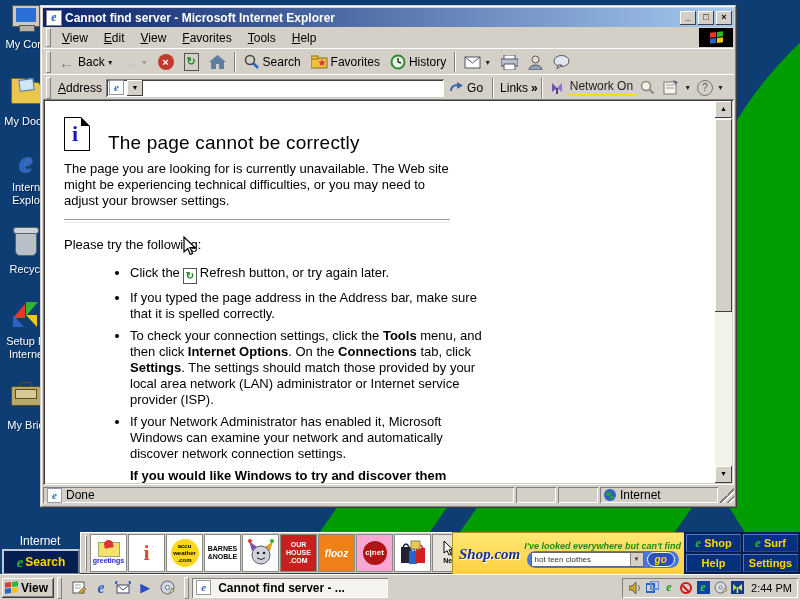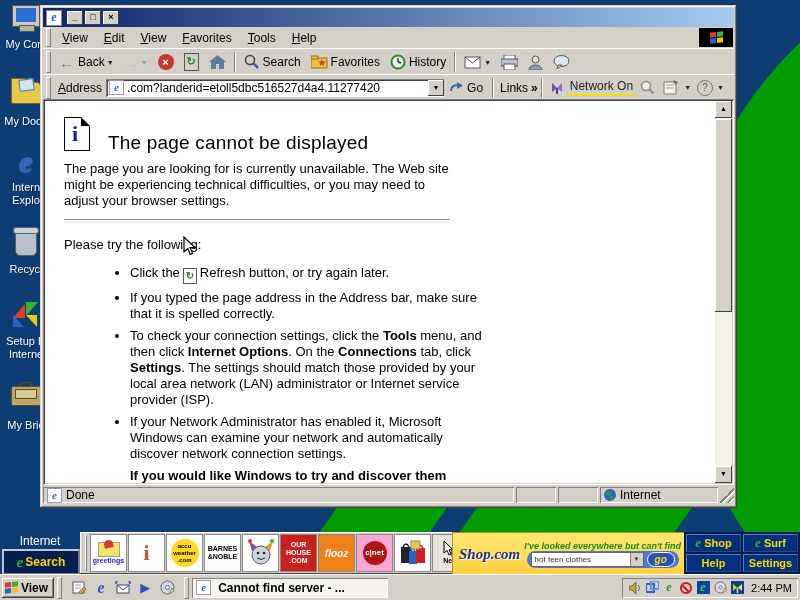--- a/index.html
+++ b/index.html
@@ -219,20 +219,21 @@
         <div class="case">
           <div class="flap"></div>
         </div>
       </div>
     <div class="lbl">My Brie</div>
   </div>
 
   <div class="win">
     <div class="titlebar">
       <div class="title-ico">e</div>
+      <div class="title-txt">Cannot find server - Microsoft Internet Explorer</div>
       <div class="tbtn">_</div>
       <div class="tbtn">□</div>
       <div class="tbtn">×</div>
     </div>
 
     <div class="menubar">
       <div class="grip"></div>
       <span class="menu-item">View</span>
       <span class="menu-item">Edit</span>
       <span class="menu-item">View</span>
@@ -322,21 +323,20 @@
             <polygon points="5,10 4,14 9,10" fill="#dfe6ee" stroke="#556"></polygon>
           </svg>
       </div>
     </div>
 
     <div class="addrbar">
       <div class="grip"></div>
       <span class="addr-label">Address</span>
       <div class="addr-field">
         <span class="addr-ico">e</span>
-        <span class="addr-text">.com?landerid=etoll5dbc516527d4a4.11277420</span>
         <span class="addr-drop">▼</span>
       </div>
       <div class="go-btn">
         <svg width="14" height="12">
             <path d="M1 9 Q1 3 8 3" fill="none" stroke="#3a6aa8" stroke-width="2"></path>
             <polygon points="7,0 13,3.5 7,7" fill="#3a6aa8"></polygon>
           </svg>
         <span style="margin-left:3px;">Go</span>
       </div>
       <div class="tb-sep"></div>
@@ -364,21 +364,21 @@
       <span class="drop">▼</span>
     </div>
 
     <div class="content">
       <div class="page">
         <div class="page-inner">
           <div class="h-row">
             <div class="doc-ico">
                 <b>i</b>
               </div>
-            <div class="h-txt">The page cannot be displayed</div>
+            <div class="h-txt">The page cannot be correctly</div>
           </div>
           <p class="intro">The page you are looking for is currently unavailable. The Web site might be experiencing technical difficulties, or you may need to adjust your browser settings.</p>
           <div class="rule"></div>
           <div class="tryline">Please try the following:</div>
           <ul class="tips">
             <li><span>Click the</span><span class="mini-refresh">↻</span><span>Refresh button, or try again later.</span></li>
             <li>If you typed the page address in the Address bar, make sure that it is spelled correctly.</li>
             <li><span>To check your connection settings, click the </span><b class="seg">Tools</b><span> menu, and then click </span><b class="seg">Internet Options</b><span>. On the </span><b class="seg">Connections</b><span> tab, click </span><b class="seg">Settings</b><span>. The settings should match those provided by your local area network (LAN) administrator or Internet service provider (ISP).</span></li>
             <li>If your Network Administrator has enabled it, Microsoft Windows can examine your network and automatically discover network connection settings.</li>
           </ul>

